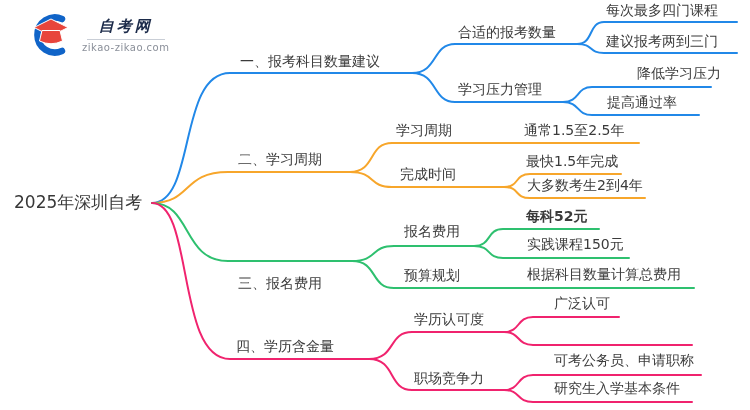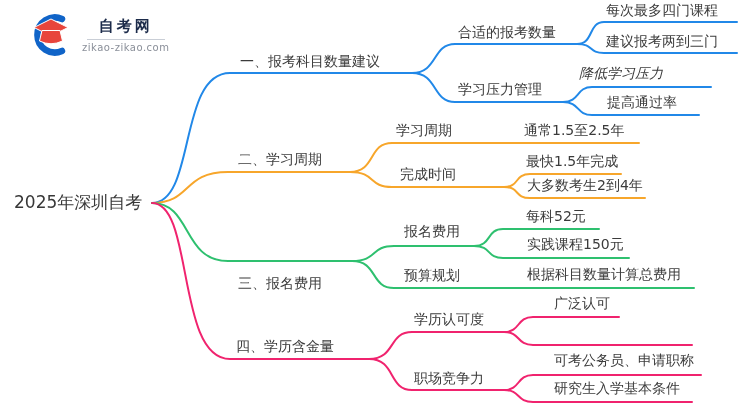--- a/index.html
+++ b/index.html
@@ -7,21 +7,21 @@
     position:relative;width:750px;height:410px;background:#ffffff;overflow:hidden;
     font-family:"DejaVu Sans","Liberation Sans",sans-serif;
   }
   .wires{position:absolute;left:0;top:0;width:750px;height:410px;}
   .node{
     position:absolute;white-space:nowrap;color:#3b3b3b;font-size:14px;line-height:1.25;
   }
   .root-node{font-size:17px;color:#383838;}
   .logo{position:absolute;left:28px;top:12px;display:flex;align-items:center;gap:8px;}
   .logo-text{display:flex;flex-direction:column;align-items:center;}
-  .logo-title{font-size:15px;font-weight:bold;color:#1c2b4a;letter-spacing:3px;}
+  .logo-title{font-size:15px;font-weight:bold;color:#1c2b4a;letter-spacing:3px;font-style:italic;}
   .logo-divider{width:78px;height:1px;background:#c9ced6;margin:3px 0 2px 0;}
   .logo-domain{font-size:10px;color:#8a8f99;letter-spacing:0.5px;}
 </style>
 </head>
 <body>
 
 <div class="stage">
 
   <svg class="wires" viewBox="0 0 750 410" fill="none">
 
@@ -75,33 +75,33 @@
     </div>
   </div>
 
   <div class="node root-node" style="left:14px;top:192px;">2025年深圳自考</div>
 
   <div class="node" style="left:240px;top:53px;">一、报考科目数量建议</div>
   <div class="node" style="left:458px;top:24px;">合适的报考数量</div>
   <div class="node" style="left:606px;top:2px;">每次最多四门课程</div>
   <div class="node" style="left:606px;top:33px;">建议报考两到三门</div>
   <div class="node" style="left:458px;top:81px;">学习压力管理</div>
-  <div class="node" style="left:579px;top:65px;font-style:italic;">降低学习压力</div>
+  <div class="node" style="left:637px;top:65px;">降低学习压力</div>
   <div class="node" style="left:607px;top:94px;">提高通过率</div>
 
   <div class="node" style="left:238px;top:151px;">二、学习周期</div>
   <div class="node" style="left:396px;top:122px;">学习周期</div>
   <div class="node" style="left:524px;top:122px;">通常1.5至2.5年</div>
   <div class="node" style="left:400px;top:166px;">完成时间</div>
   <div class="node" style="left:526px;top:153px;">最快1.5年完成</div>
   <div class="node" style="left:527px;top:177px;">大多数考生2到4年</div>
 
   <div class="node" style="left:238px;top:240px;margin-top:35px;">三、报名费用</div>
   <div class="node" style="left:404px;top:223px;">报名费用</div>
-  <div class="node" style="left:526px;top:208px;">每科52元</div>
+  <div class="node" style="left:526px;top:208px;font-weight:bold;">每科52元</div>
   <div class="node" style="left:527px;top:236px;">实践课程150元</div>
   <div class="node" style="left:404px;top:267px;">预算规划</div>
   <div class="node" style="left:527px;top:266px;">根据科目数量计算总费用</div>
 
   <div class="node" style="left:236px;top:338px;">四、学历含金量</div>
   <div class="node" style="left:414px;top:311px;">学历认可度</div>
   <div class="node" style="left:554px;top:295px;">广泛认可</div>
   <div class="node" style="left:414px;top:370px;">职场竞争力</div>
   <div class="node" style="left:554px;top:352px;text-align:center;">可考公务员、申请职称</div>
   <div class="node" style="left:554px;top:380px;">研究生入学基本条件</div>

